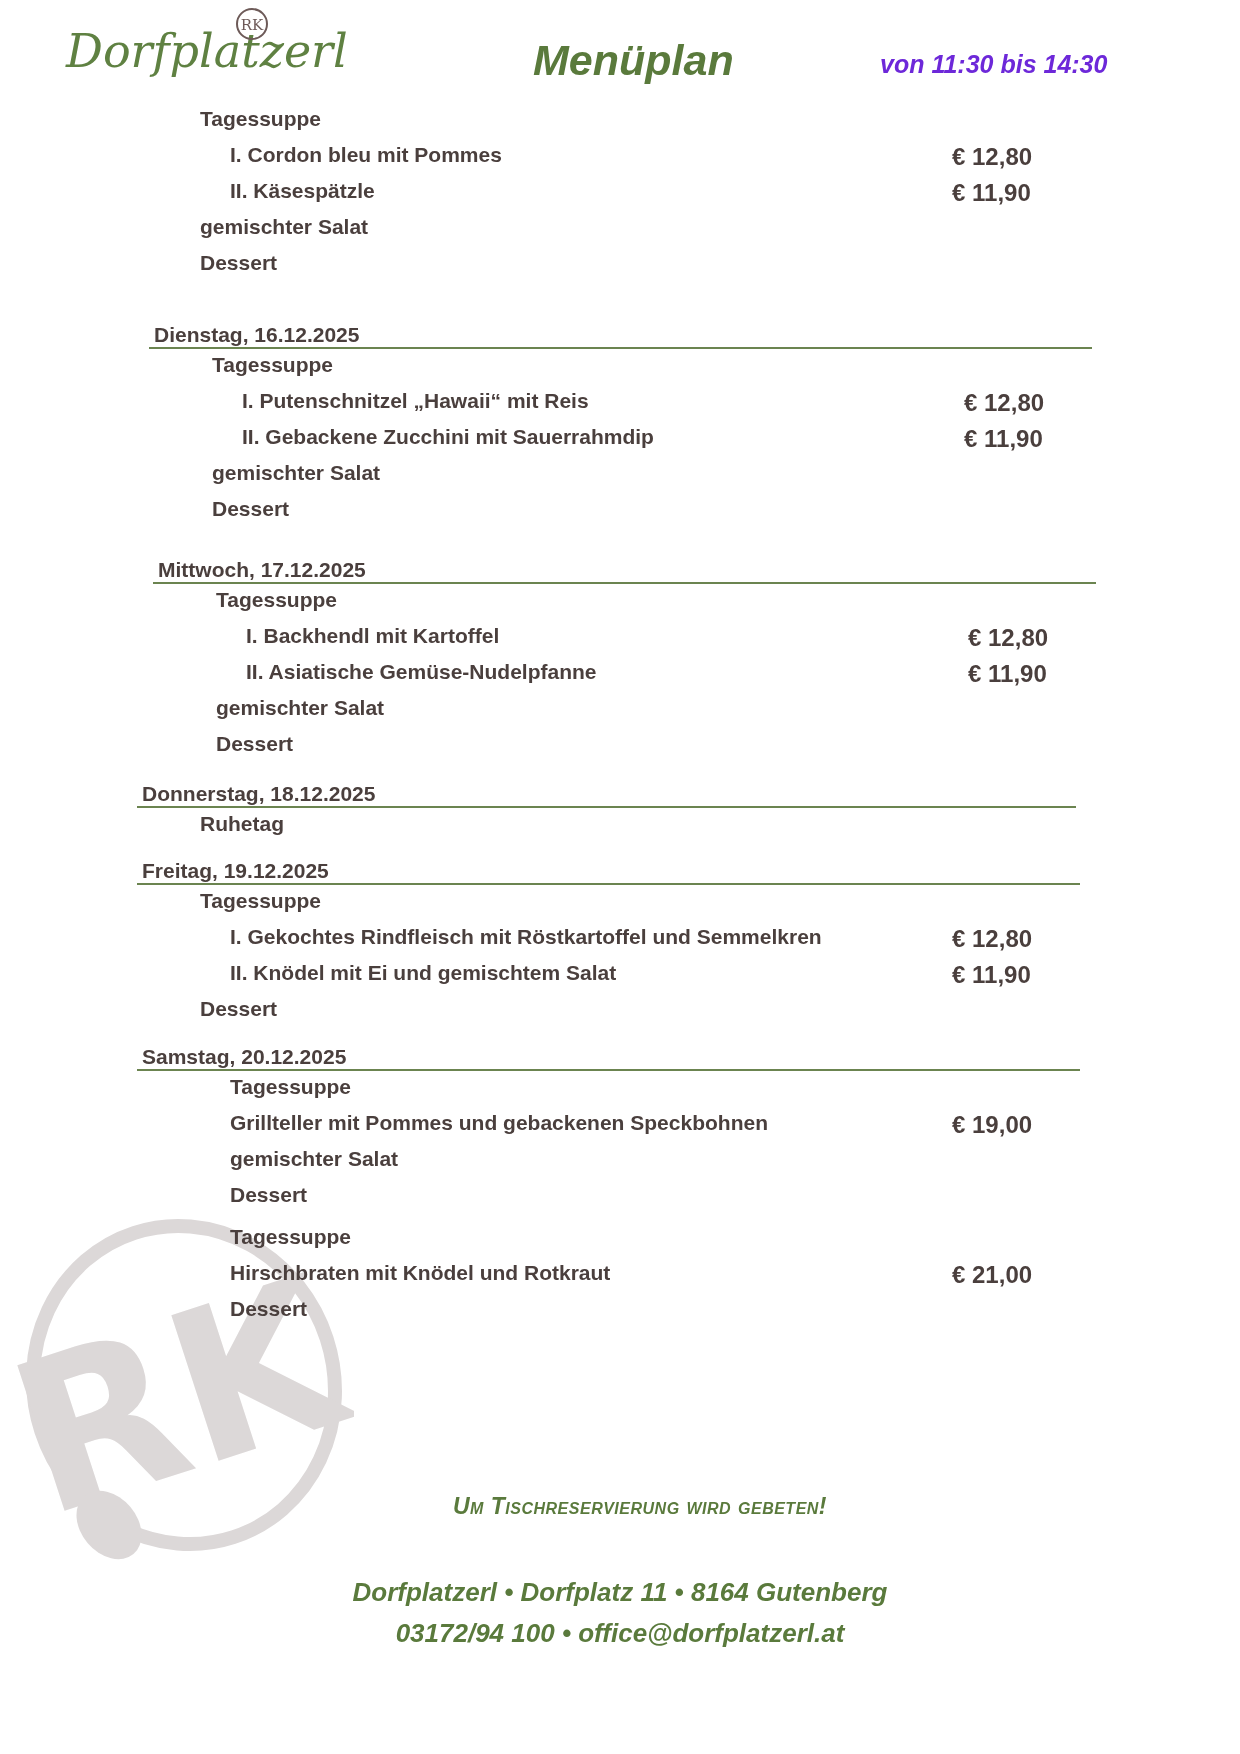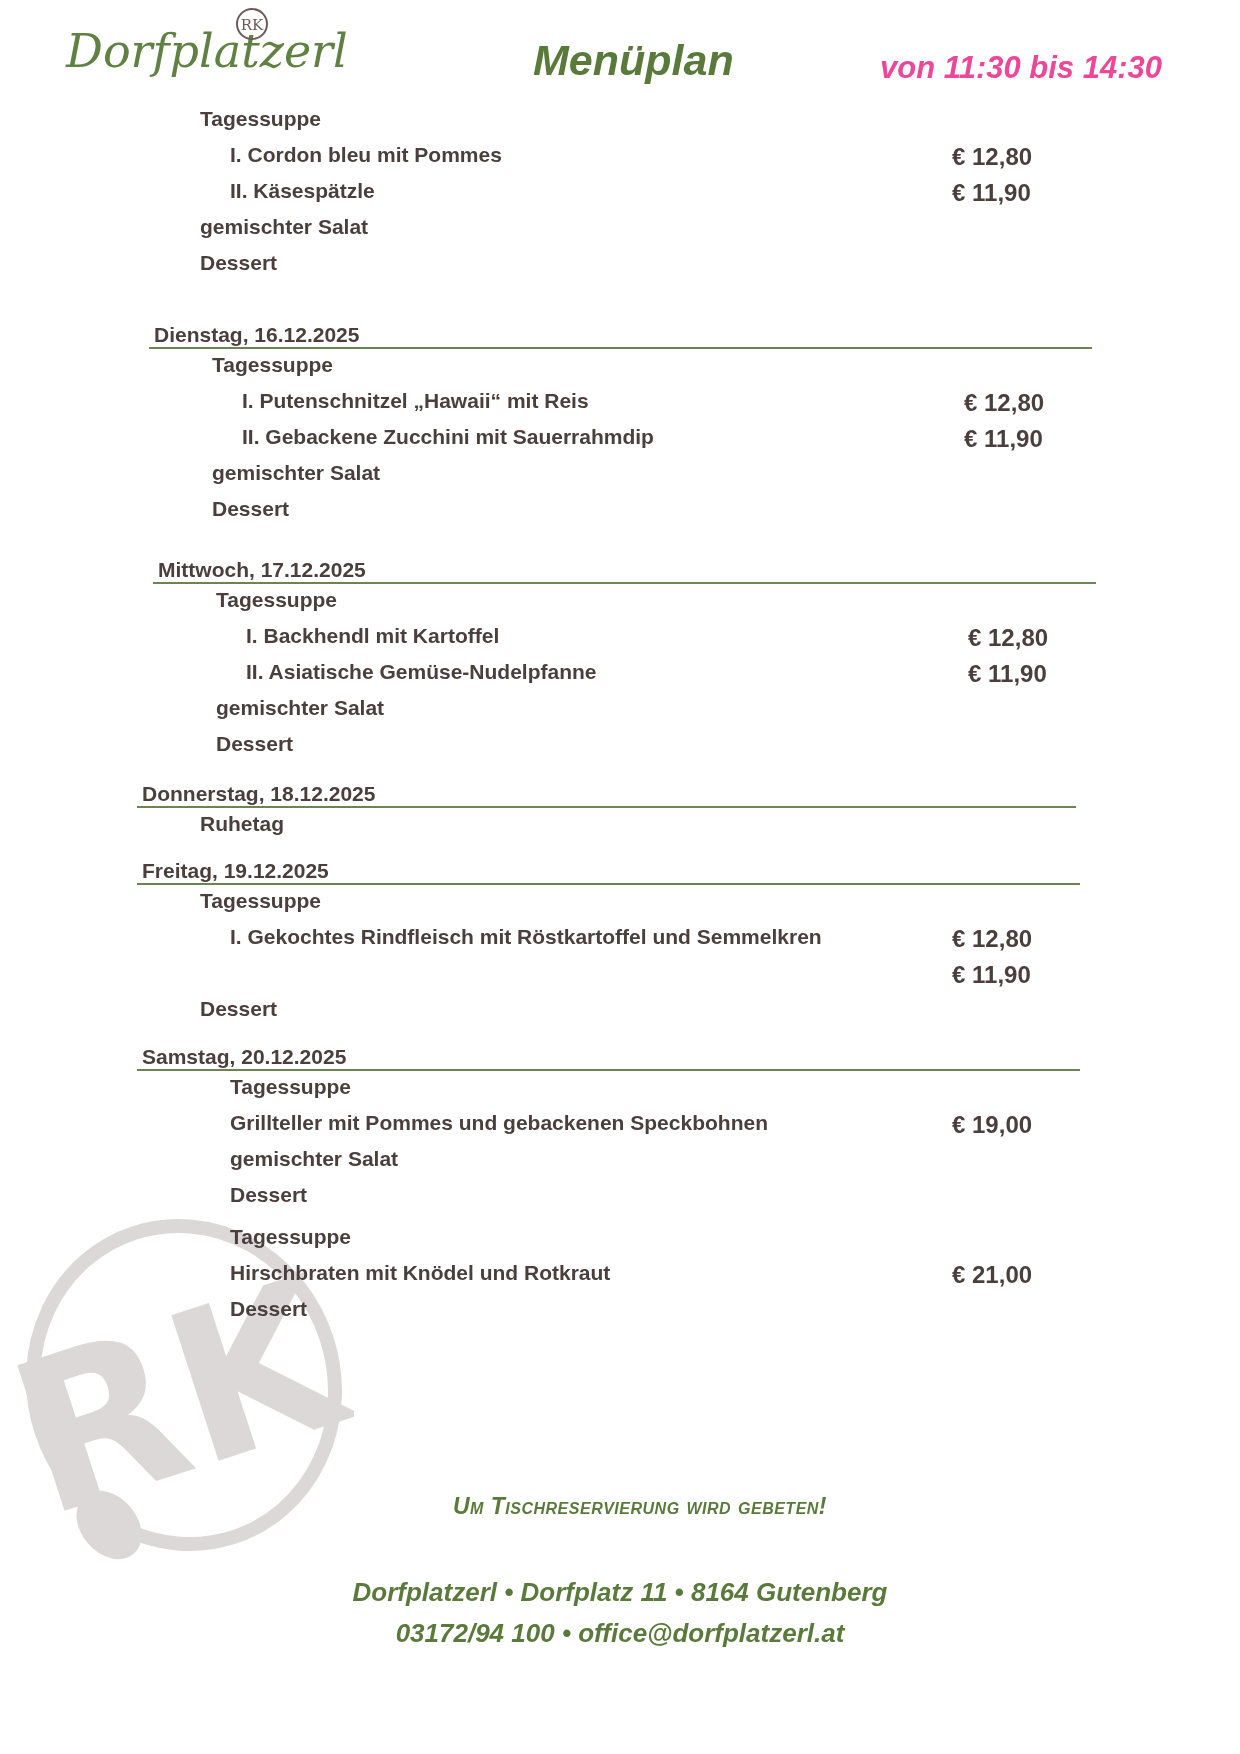--- a/index.html
+++ b/index.html
@@ -4,22 +4,22 @@
 <style>
   html, body { margin: 0; padding: 0; background: #ffffff; }
   body { width: 1240px; height: 1754px; position: relative; overflow: hidden;
          font-family: "Liberation Sans", "DejaVu Sans", sans-serif; color: #4a3f3d; }
   .logo { position: absolute; left: 66px; top: 6px; width: 240px; height: 90px; }
   .logo-text { position: absolute; left: 0; top: 18px; font-family: "DejaVu Serif", serif;
                font-style: italic; font-size: 46px; color: #5f8142; letter-spacing: 0px; }
   .logo-badge { position: absolute; left: 168px; top: 0px; width: 36px; height: 36px; }
   .title { position: absolute; left: 533px; top: 36px; font-size: 43px; font-weight: bold;
            font-style: italic; color: #5a7a3c; }
-  .hours { position: absolute; left: 880px; top: 50px; font-size: 31px; font-weight: bold;
-           font-style: italic; color: #ec4899; }
+  .hours { position: absolute; left: 880px; top: 50px; font-size: 25px; font-weight: bold;
+           font-style: italic; color: #6d28d9; }
   .watermark { position: absolute; left: 14px; top: 1200px; width: 340px; height: 360px; opacity: 1; }
   .day { position: absolute; left: 137px; width: 943px; }
   .day-head { position: relative; height: 34px; border-bottom: 2px solid #6b8450; }
   .day-title { position: absolute; left: 5px; bottom: 0px; font-size: 21px; font-weight: bold; color: #4a3f3d; }
   .row { position: relative; height: 36px; }
   .item { position: absolute; top: 4px; font-size: 21px; font-weight: bold; color: #4a3f3d; white-space: nowrap; }
   .lvl1 { left: 63px; }
   .lvl2 { left: 93px; }
   .price { position: absolute; top: 4px; left: 815px; font-size: 24px; font-weight: bold; color: #4a3f3d; }
   .reserve { position: absolute; left: 0; width: 1240px; top: 1493px; text-align: center;
@@ -126,20 +126,21 @@
       <span class="day-title">Freitag, 19.12.2025</span>
     </div>
   <div class="row">
       <span class="item lvl1">Tagessuppe</span>
     </div>
   <div class="row">
       <span class="item lvl2">I. Gekochtes Rindfleisch mit Röstkartoffel und Semmelkren</span>
       <span class="price">€ 12,80</span>
     </div>
   <div class="row">
+      <span class="item lvl2">II. Knödel mit Ei und gemischtem Salat</span>
       <span class="price">€ 11,90</span>
     </div>
   <div class="row">
       <span class="item lvl1">Dessert</span>
     </div>
 </div>
 
 <div class="day" style="top:1035px;">
   <div class="day-head">
       <span class="day-title">Samstag, 20.12.2025</span>

